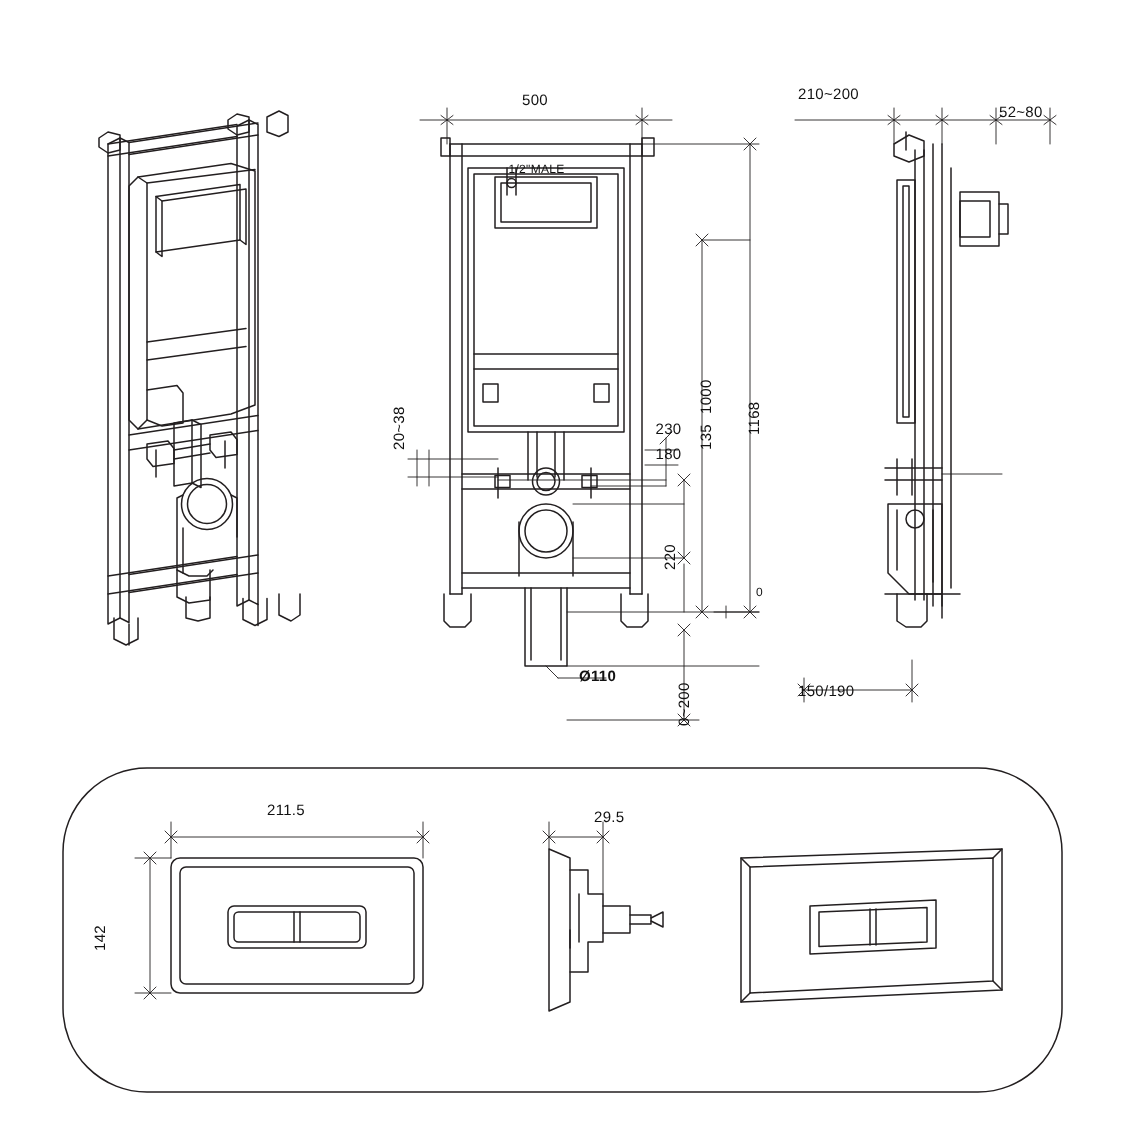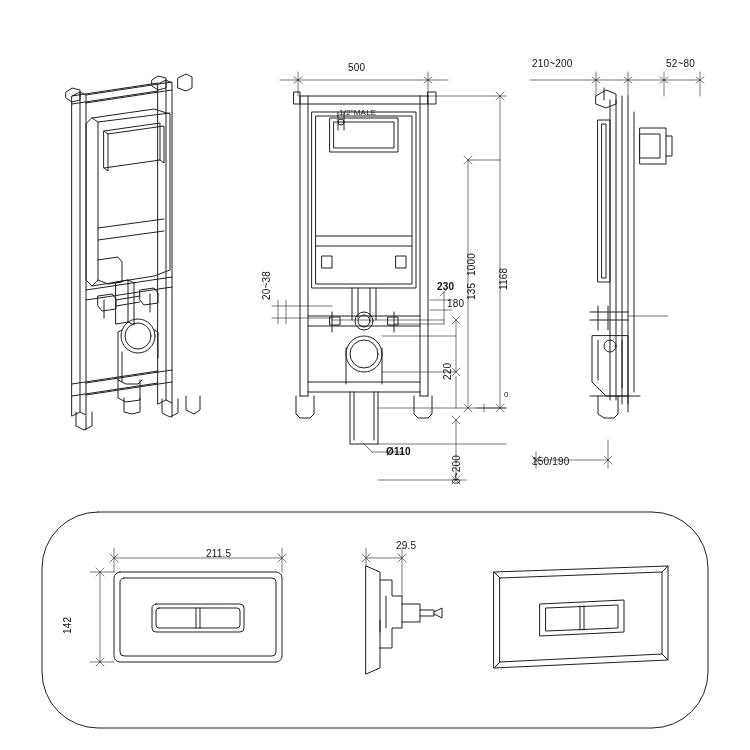--- a/index.html
+++ b/index.html
@@ -320,30 +320,30 @@
     </g>
   </svg>
 
   <div class="dimtext" style="left:348px; top:62px;">500</div>
   <div class="dimtext tiny" style="left:339px; top:108px;">1/2"MALE</div>
 
   <div class="dimtext vert" style="left:466px; top:300px;">135</div>
   <div class="dimtext vert" style="left:466px; top:276px;">1000</div>
   <div class="dimtext vert" style="left:498px; top:290px;">1168</div>
 
-  <div class="dimtext" style="left:437px; top:281px;font-weight:bold;">230</div>
-  <div class="dimtext" style="left:447px; top:298px;">180</div>
+  <div class="dimtext" style="left:437px; top:281px;">230</div>
+  <div class="dimtext" style="left:437px; top:298px;">180</div>
   <div class="dimtext vert" style="left:442px; top:380px;">220</div>
   <div class="dimtext tiny" style="left:504px; top:390px;">0</div>
 
   <div class="dimtext vert" style="left:261px; top:300px;">20~38</div>
   <div class="dimtext vert" style="left:451px; top:484px;">0~200</div>
   <div class="dimtext" style="left:386px; top:446px;font-weight:bold;">Ø110</div>
 
   <div class="dimtext" style="left:532px; top:58px;">210~200</div>
-  <div class="dimtext" style="left:666px; top:58px;">52~80</div>
+  <div class="dimtext" style="left:666px; top:70px;">52~80</div>
   <div class="dimtext" style="left:532px; top:456px;">150/190</div>
 
-  <div class="dimtext" style="left:178px; top:548px;margin-left:28px;">211.5</div>
+  <div class="dimtext" style="left:178px; top:535px;">211.5</div>
   <div class="dimtext vert" style="left:62px; top:634px;">142</div>
   <div class="dimtext" style="left:396px; top:540px;">29.5</div>
 
 </div>
 
 </body></html>

